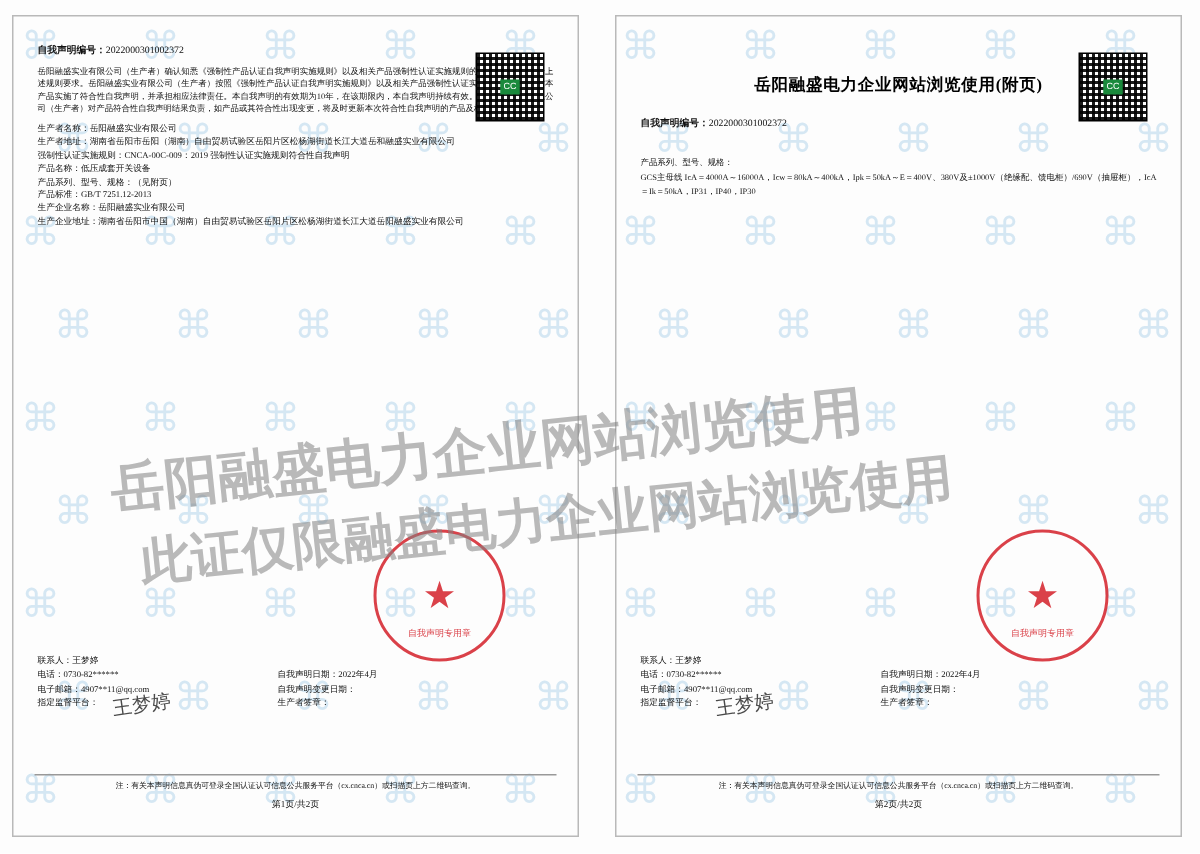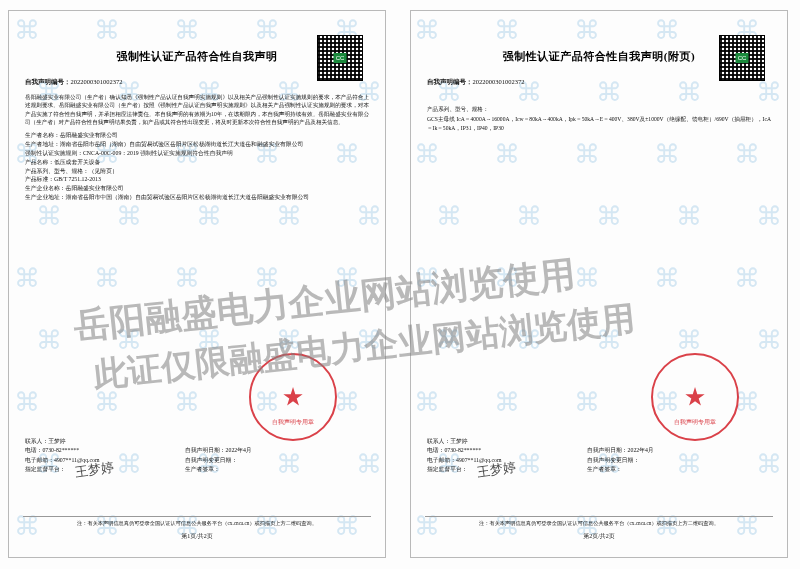--- a/index.html
+++ b/index.html
@@ -276,21 +276,20 @@
       <div class="wm" style="left: 734px; top: 514px;">⌘</div>
     </div>
 
   <div class="sheet left">
     <div class="sheet-inner">
 
       <div class="qr">
         <div class="qr-center">CC</div>
       </div>
 
-      <div class="title">强制性认证产品符合性自我声明</div>
 
       <div class="decl-no">
         <b>自我声明编号：</b><span>2022000301002372</span>
       </div>
 
       <div class="body-txt">岳阳融盛实业有限公司（生产者）确认知悉《强制性产品认证自我声明实施规则》以及相关产品强制性认证实施规则的要求，本产品符合上述规则要求。岳阳融盛实业有限公司（生产者）按照《强制性产品认证自我声明实施规则》以及相关产品强制性认证实施规则的要求，对本产品实施了符合性自我声明，并承担相应法律责任。本自我声明的有效期为10年，在该期限内，本自我声明持续有效。岳阳融盛实业有限公司（生产者）对产品符合性自我声明结果负责，如产品或其符合性出现变更，将及时更新本次符合性自我声明的产品及相关信息。</div>
 
       <div class="kv">
         <div><span>生产者名称：</span><span>岳阳融盛实业有限公司</span></div>
         <div><span>生产者地址：</span><span>湖南省岳阳市岳阳（湖南）自由贸易试验区岳阳片区松杨湖街道长江大道岳和融盛实业有限公司</span></div>
@@ -327,21 +326,21 @@
     </div>
   </div>
 
   <div class="sheet right">
     <div class="sheet-inner">
 
       <div class="qr">
         <div class="qr-center">CC</div>
       </div>
 
-      <div class="title">强制性认证产品符合性自我声明(附页)</div>
+      <div class="title">岳阳融盛电力企业网站浏览使用(附页)</div>
 
       <div class="decl-no">
         <b>自我声明编号：</b><span>2022000301002372</span>
       </div>
 
       <div class="spec">产品系列、型号、规格：</div>
       <div class="spec" style="margin-top:2px">GCS主母线 IcA＝4000A～16000A，Icw＝80kA～400kA，Ipk＝50kA～E＝400V、380V及±1000V（绝缘配、馈电柜）/690V（抽屉柜），IcA＝Ik＝50kA，IP31，IP40，IP30</div>
 
       <div class="contact">
         <div><span>联系人：</span><span>王梦婷</span></div>

